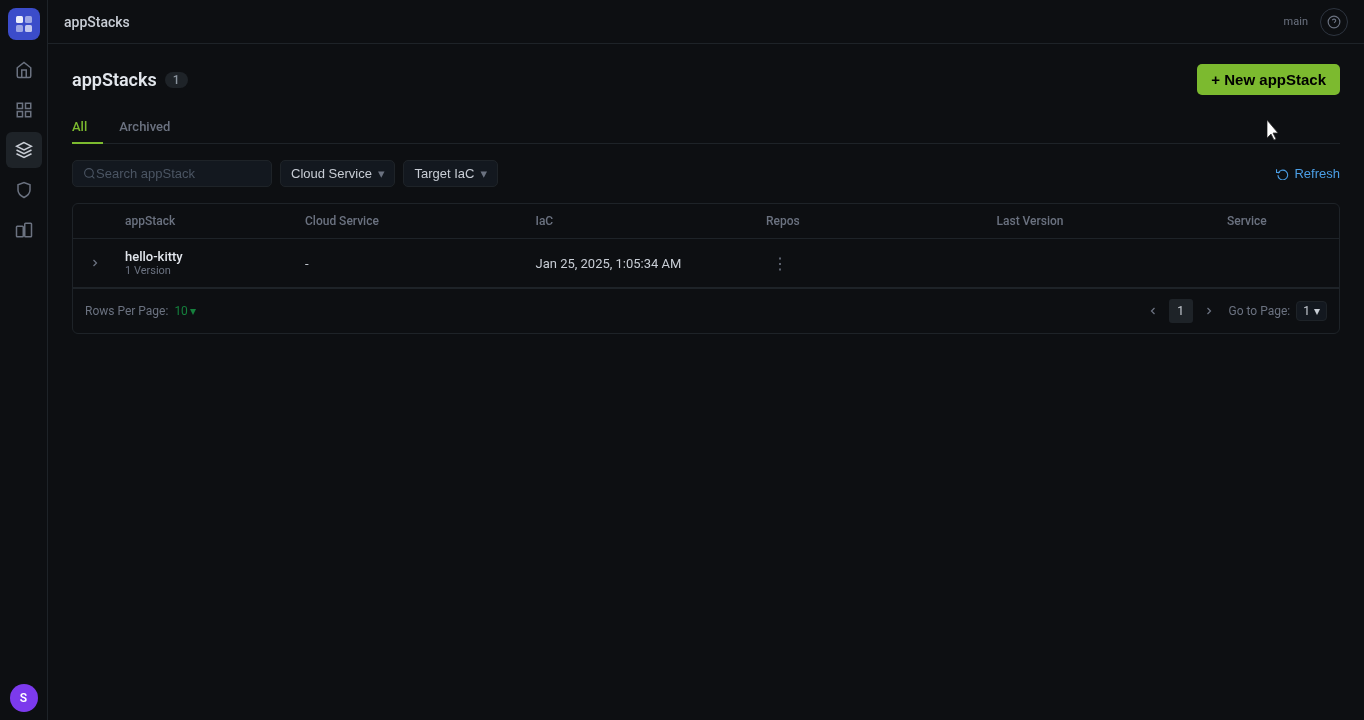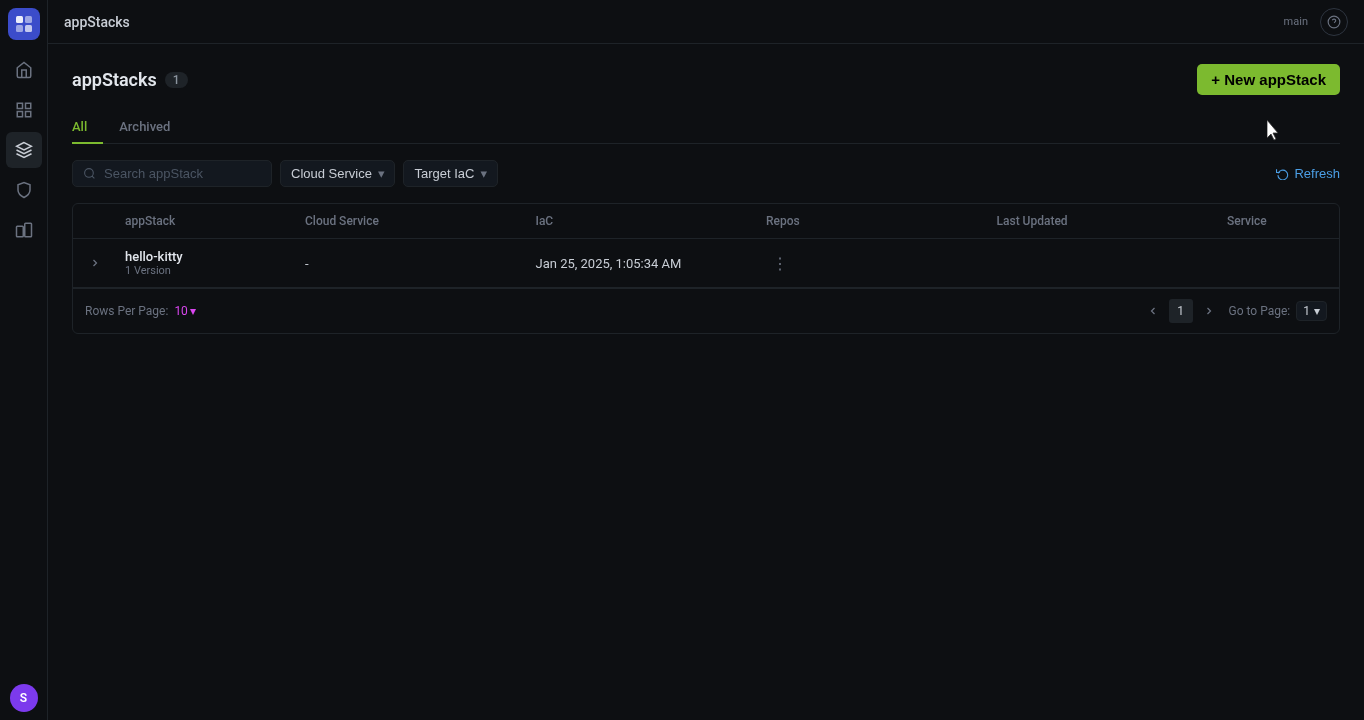--- a/index.html
+++ b/index.html
@@ -181,21 +181,21 @@
       gap: 8px;
       margin-bottom: 16px;
     }
     .search-box {
       display: flex;
       align-items: center;
       background: #13181f;
       border: 1px solid #1e2328;
       border-radius: 5px;
       padding: 5px 10px;
-      gap: 8px;
+      gap: 0;
       width: 200px;
     }
     .search-box input {
       background: transparent;
       border: none;
       outline: none;
       color: #c8cdd5;
       font-size: 13px;
       width: 100%;
     }
@@ -329,21 +329,21 @@
     .rows-per-page {
       display: flex;
       align-items: center;
       gap: 6px;
       color: #6b7280;
       font-size: 12px;
     }
     .rows-select {
       background: transparent;
       border: none;
-      color: #d946ef;
+      color: #15803d;
       font-size: 12px;
       cursor: pointer;
       display: flex;
       align-items: center;
       gap: 2px;
     }
     .pag-spacer { flex: 1; }
     .pag-nav {
       display: flex;
       align-items: center;
@@ -515,21 +515,21 @@
     </div>
 
     <div class="table-wrap">
 
       <div class="table-header">
         <div></div>
         <div>appStack</div>
         <div>Cloud Service</div>
         <div>IaC</div>
         <div>Repos</div>
-        <div>Last Updated</div>
+        <div>Last Version</div>
         <div>Service</div>
       </div>
 
       <div class="table-row">
         <div>
           <button class="expand-btn">
             <svg width="12" height="12" viewBox="0 0 24 24" fill="none" stroke="currentColor" stroke-width="2.5">
               <polyline points="9 18 15 12 9 6"></polyline>
             </svg>
           </button>

